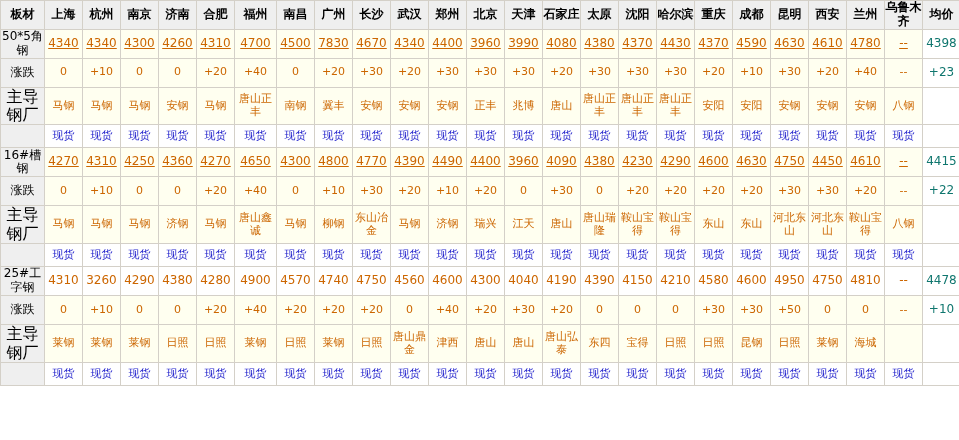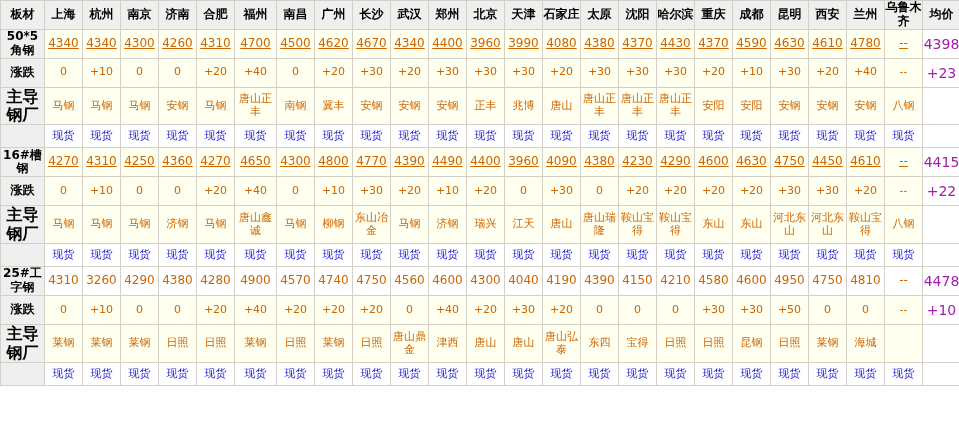--- a/index.html
+++ b/index.html
@@ -2,27 +2,27 @@
 <html><head>
 <meta charset="utf-8">
 <style>
   html,body{margin:0;padding:0;background:#fff;}
   body{font-family:"DejaVu Sans","Liberation Sans",sans-serif;}
   #sheet{width:959px;height:440px;overflow:hidden;position:relative;}
   table{border-collapse:collapse;table-layout:fixed;width:959px;}
   td,th{border:1px solid #d4d0c8;padding:0;margin:0;text-align:center;vertical-align:middle;
         font-size:11px;line-height:1.15;word-break:break-all;overflow:hidden;}
   thead td{background:#efefef;color:#000;font-weight:bold;font-size:12px;height:24px;margin-left:42px;}
-  .rowlabel{background:#efefef;font-weight:bold;font-size:12px;color:#000;margin-top:7px;}
+  .rowlabel{background:#efefef;font-weight:normal;font-size:12px;color:#000;margin-top:7px;}
   .price{background:#fffff0;color:#cc6600;font-size:12px;text-decoration:underline;}
   .price-alt{background:#ffffff;color:#cc6600;font-size:12px;}
   .chg{background:#fffff0;color:#cc6600;font-size:11px;}
   .mill{background:#fffff0;color:#cc6600;font-size:11px;}
   .stock{background:#ffffff;color:#2222cc;font-size:11px;}
-  .avg{background:#ffffff;color:#a21caf;font-size:14px;}
+  .avg{background:#ffffff;color:#0f766e;font-size:12px;}
   tr.h-price td{height:28px;}
   tr.h-chg td{height:28px;}
   tr.h-mill td{height:34px;}
   tr.h-stock td{height:22px;}
   .lbl-small{font-size:16px;}
 </style>
 </head>
 <body>
 
 <div id="sheet">
@@ -87,21 +87,21 @@
 
       <tr class="h-price">
         <td class="rowlabel">50*5角钢</td>
         <td class="price">4340</td>
         <td class="price">4340</td>
         <td class="price">4300</td>
         <td class="price">4260</td>
         <td class="price">4310</td>
         <td class="price">4700</td>
         <td class="price">4500</td>
-        <td class="price">4620</td>
+        <td class="price">7830</td>
         <td class="price">4670</td>
         <td class="price">4340</td>
         <td class="price">4400</td>
         <td class="price">3960</td>
         <td class="price">3990</td>
         <td class="price">4080</td>
         <td class="price">4380</td>
         <td class="price">4370</td>
         <td class="price">4430</td>
         <td class="price">4370</td>

